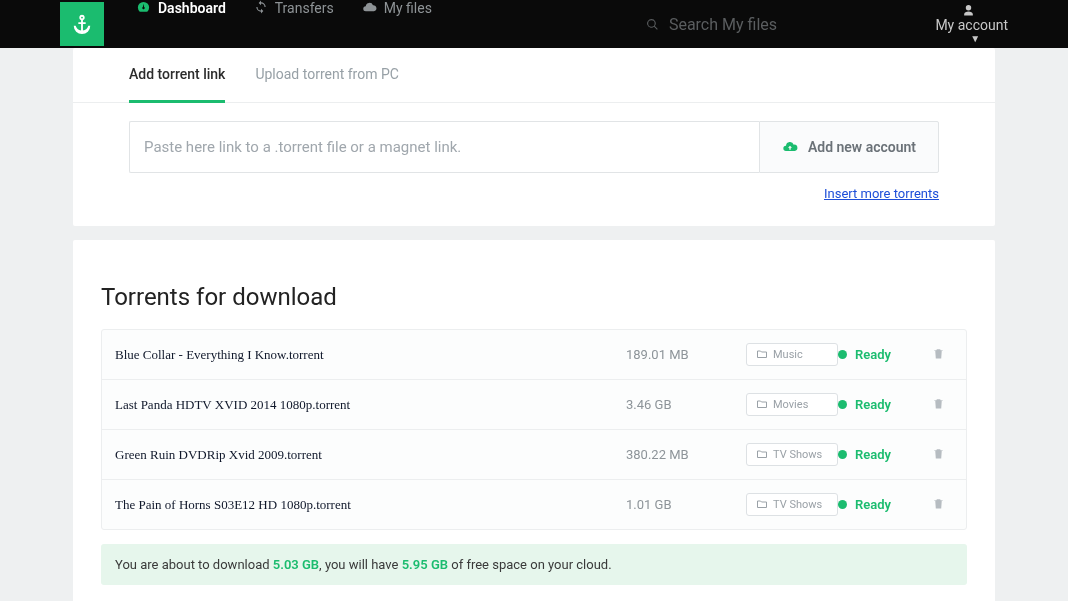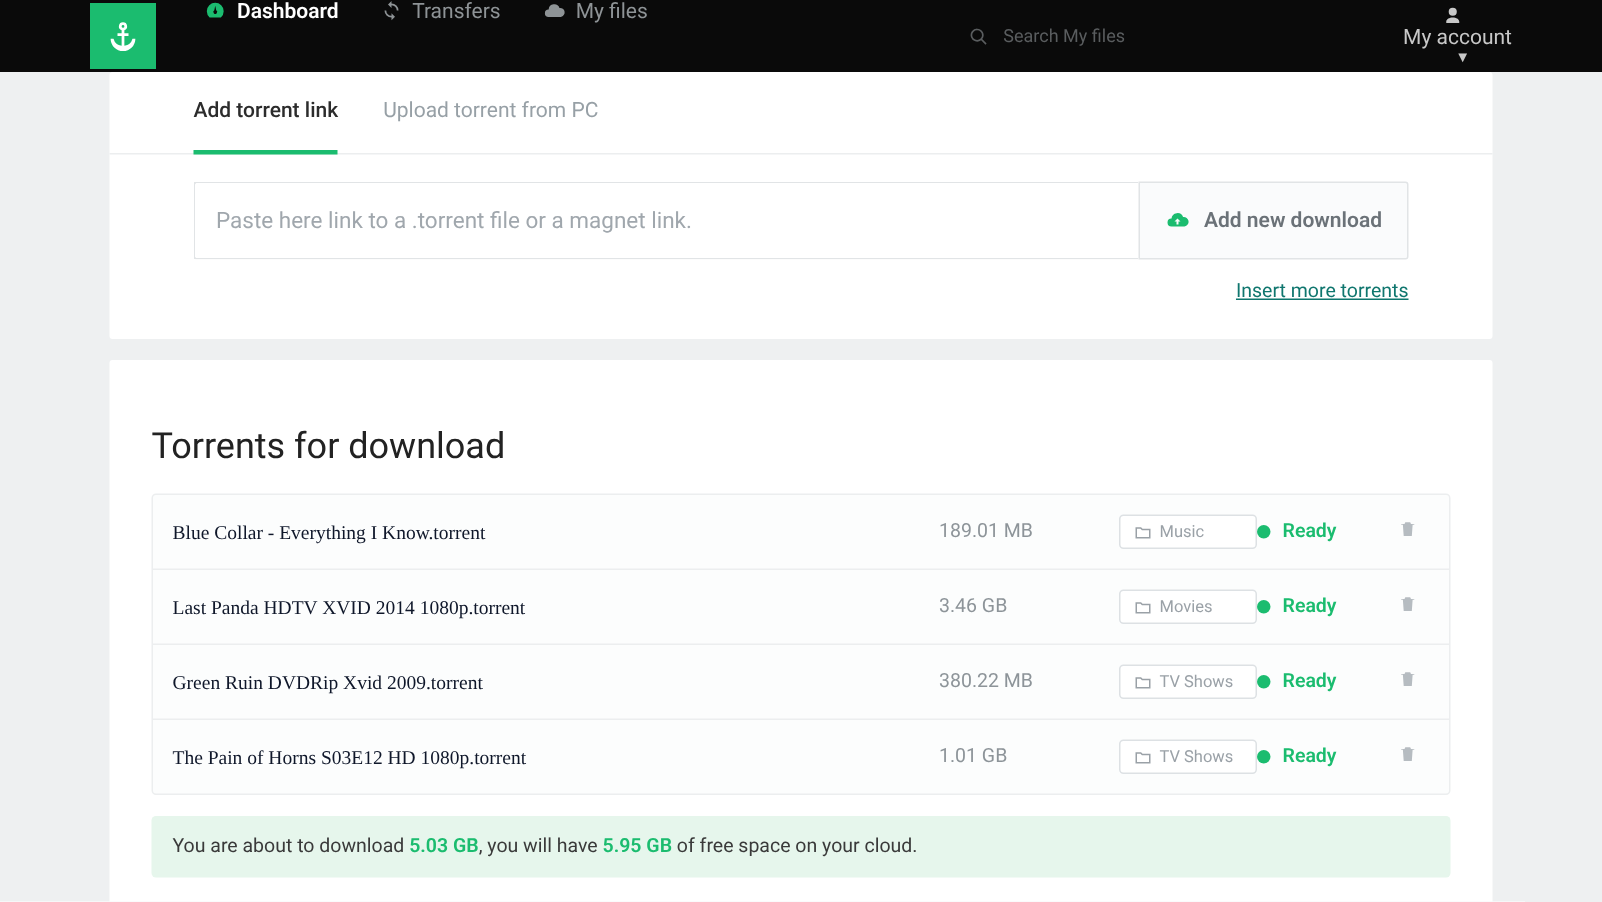--- a/index.html
+++ b/index.html
@@ -5,51 +5,51 @@
 * { margin: 0; padding: 0; box-sizing: border-box; font-family: -apple-system, BlinkMacSystemFont, "Segoe UI", Roboto, sans-serif; }
 body { background: #eef0f1; width: 1068px; height: 601px; overflow: hidden; }
 
 .topbar { background: #0a0a0a; height: 48px; display: flex; align-items: center; padding: 0 0 0 60px; }
 .logo { width: 44px; height: 44px; background: #1bbc6f; display: flex; align-items: center; justify-content: center; margin-right: 18px; }
 .logo svg { width: 22px; height: 22px; }
 .nav-item { display: flex; align-items: flex-start; color: #8e9396; font-size: 14px; padding: 0 14px; height: 48px; cursor: pointer; }
 .nav-item.active { color: #fff; font-weight: 600; }
 .nav-item svg { margin-right: 7px; }
 .nav-item.active svg { fill: #1bbc6f; }
-.search-area { display: flex; align-items: center; color: #5a5d5f; font-size: 12px; margin-left: 200px; }
+.search-area { display: flex; align-items: center; color: #5a5d5f; font-size: 16px; margin-left: 200px; }
 .search-area svg { margin-right: 10px; }
 .account { margin-left: auto; margin-right: 60px; display: flex; align-items: center; color: #c8c8c8; font-size: 14px; cursor: pointer; flex-direction: column; }
 .account svg { margin-right: 7px; }
 .chevron { margin-left: 7px; font-size: 10px; }
 
 .container { width: 922px; margin: 0 auto; }
 .card { background: #fff; border-radius: 2px; }
 .card.first { padding: 0 0 24px 0; margin-bottom: 14px; }
 
 .tabs { display: flex; border-bottom: 1px solid #eceeef; padding: 0 56px; }
 .tab { padding: 18px 0; margin-right: 30px; font-size: 14px; color: #97a0a6; cursor: pointer; }
 .tab.active { color: #2c2c2c; font-weight: 500; border-bottom: 3px solid #1bbc6f; margin-bottom: -1px; }
 
 .input-row { display: flex; margin: 18px 56px 10px 56px; }
 .torrent-input { flex: 1; border: 1px solid #e1e4e6; border-right: none; padding: 16px 14px; font-size: 15px; color: #333; border-radius: 2px 0 0 2px; outline: none; }
 .torrent-input::placeholder { color: #a0a7ad; }
 .add-btn { width: 180px; border: 1px solid #e1e4e6; background: #fafbfc; color: #6b7278; font-size: 14px; font-weight: 600; display: flex; align-items: center; justify-content: center; cursor: pointer; border-radius: 0 2px 2px 0; }
 .add-btn svg { margin-right: 10px; fill: #1bbc6f; }
 .insert-more { text-align: right; margin: 0 56px; }
-.insert-more a { color: #0f766e; font-size: 13px; text-decoration: underline; cursor: pointer; margin-left: 22px; }
+.insert-more a { color: #1d4ed8; font-size: 13px; text-decoration: underline; cursor: pointer; margin-left: 22px; }
 
 .card.second { padding: 26px 0 26px 0; }
 .section-title { font-size: 24px; font-weight: 400; color: #222; margin: 17px 28px 18px 28px; }
 .torrent-list { margin: 0 28px; border: 1px solid #eceeef; border-radius: 3px; background: #fcfdfd; }
 .trow { display: flex; align-items: center; padding: 13px 13px; border-bottom: 1px solid #eceeef; font-size: 13px; }
 .trow:last-child { border-bottom: none; }
 .tname { flex: 1; color: #0f172a; font-family: Liberation Serif, serif; }
 .tsize { width: 120px; color: #8d9499; }
 .tcat { width: 92px; }
-.cat-btn { display: flex; align-items: center; border: 1px solid #dde1e4; background: #fff; color: #9aa1a7; font-size: 11px; padding: 4px 9px; border-radius: 3px; cursor: pointer; }
+.cat-btn { display: flex; align-items: flex-start; border: 1px solid #dde1e4; background: #fff; color: #9aa1a7; font-size: 11px; padding: 4px 9px; border-radius: 3px; cursor: pointer; }
 .cat-btn svg { margin-right: 5px; }
 .tstatus { width: 85px; display: flex; align-items: center; color: #1bbc6f; font-weight: 600; font-size: 13px; }
 .dot { width: 9px; height: 9px; background: #1bbc6f; border-radius: 50%; margin-right: 8px; }
 .ttrash { width: 30px; text-align: center; color: #b6bcc1; cursor: pointer; }
 
 .summary-bar { margin: 14px 28px 0 28px; background: #e6f6ec; padding: 13px 14px; border-radius: 3px; font-size: 13px; color: #3a3a3a; }
 .summary-bar .hl { color: #1bbc6f; font-weight: 600; }
 
 .action-row { display: flex; align-items: center; margin: 18px 28px 0 28px; }
 .start-btn { background: #1bbc6f; color: #fff; border: none; padding: 12px 22px; font-size: 14px; font-weight: 600; border-radius: 3px; display: flex; align-items: center; cursor: pointer; }
@@ -104,21 +104,21 @@
     <div class="tabs">
       <div class="tab active">Add torrent link</div>
       <div class="tab">Upload torrent from PC</div>
     </div>
     <div class="input-row">
       <input class="torrent-input" type="text" placeholder="Paste here link to a .torrent file or a magnet link." style="">
       <button class="add-btn">
         <svg width="16" height="16" viewBox="0 0 24 24">
             <path d="M19 18H6a4 4 0 0 1 0-8 6 6 0 0 1 11.6-1.5A4.5 4.5 0 0 1 19 18zm-7-8-3 3h2v3h2v-3h2z"></path>
           </svg>
-        <span>Add new download</span>
+        <span>Add new account</span>
       </button>
     </div>
     <div class="insert-more">
       <a>Insert more torrents</a>
     </div>
   </div>
 
   <div class="card second">
     <h2 class="section-title">Torrents for download</h2>
     <div class="torrent-list" id="torrent-list">

